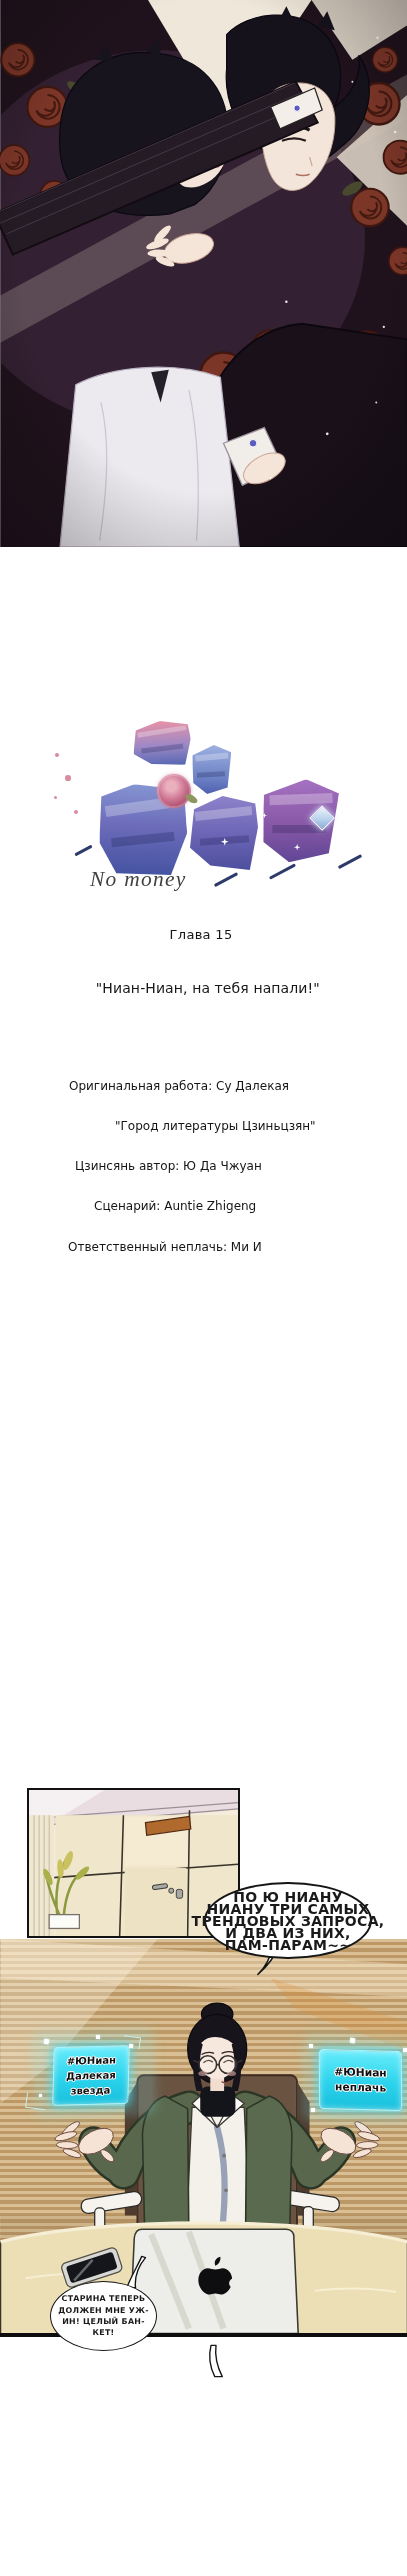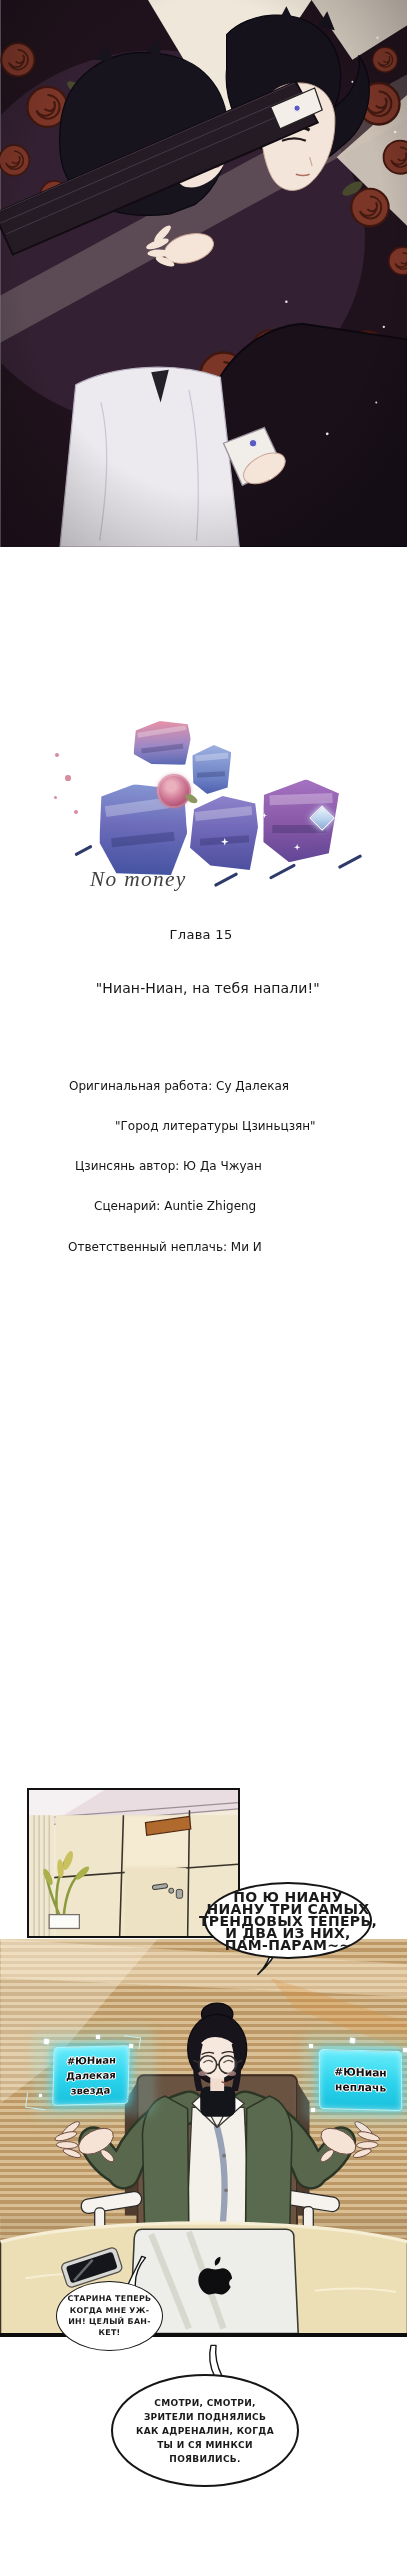--- a/index.html
+++ b/index.html
@@ -381,40 +381,33 @@
   <div class="px" style="left:350px;top:2038px;width:5px;height:5px;transform:rotate(10deg);"></div>
   <div class="px" style="left:403px;top:2048px;width:3.8px;height:3.8px;"></div>
   <div class="px" style="left:311px;top:2108px;width:3.8px;height:3.8px;"></div>
 
   <svg class="tail" style="left:250px;top:1946px;" width="33" height="31" viewBox="0 0 52 50">
     <path d="M44,2 C40,16 30,30 12,46 C26,32 33,17 35,2 Z" fill="#fff" stroke="#151515" stroke-width="2.5" stroke-linejoin="round"></path>
   </svg>
   <div class="abs bubble" style="left:204px;top:1882px;width:164px;height:73px;">
     <div class="btext">ПО Ю НИАНУ</div>
     <div class="btext">НИАНУ ТРИ САМЫХ</div>
-    <div class="btext">ТРЕНДОВЫХ ТЕПЕРЬ,</div>
+    <div class="btext">ТРЕНДОВЫХ ЗАПРОСА,</div>
     <div class="btext">И ДВА ИЗ НИХ,</div>
     <div class="btext">ПАМ-ПАРАМ~~</div>
   </div>
 
   <svg class="tail" style="left:123px;top:2255px;" width="25" height="34" viewBox="0 0 40 54">
     <path d="M30,2 C24,16 14,32 6,52 L20,52 C18,32 26,16 36,4 Z" fill="#fff" stroke="#151515" stroke-width="2.2" stroke-linejoin="round"></path>
   </svg>
-  <div class="abs bubble" style="left:56px;top:2281px;width:105px;height:68px;border-width:1.9px;">
+  <div class="abs bubble" style="left:50px;top:2281px;width:105px;height:68px;border-width:1.9px;">
     <div class="btext" style="font-size:7.9px;line-height:11.3px;">СТАРИНА ТЕПЕРЬ</div>
-    <div class="btext" style="font-size:7.9px;line-height:11.3px;">КОГДА МНЕ УЖ-</div>
+    <div class="btext" style="font-size:7.9px;line-height:11.3px;">ДОЛЖЕН МНЕ УЖ-</div>
     <div class="btext" style="font-size:7.9px;line-height:11.3px;">ИН! ЦЕЛЫЙ БАН-</div>
     <div class="btext" style="font-size:7.9px;line-height:11.3px;">КЕТ!</div>
   </div>
 
   <svg class="tail" style="left:201px;top:2344px;" width="25" height="34" viewBox="0 0 40 54">
     <path d="M16,2 C12,18 14,36 22,52 L34,52 C26,36 22,18 24,2 Z" fill="#fff" stroke="#151515" stroke-width="2.2" stroke-linejoin="round"></path>
   </svg>
-  <div class="abs bubble" style="left:111px;top:2374px;width:184px;height:109px;">
-    <div class="btext3">СМОТРИ, СМОТРИ,</div>
-    <div class="btext3">ЗРИТЕЛИ ПОДНЯЛИСЬ</div>
-    <div class="btext3">КАК АДРЕНАЛИН, КОГДА</div>
-    <div class="btext3">ТЫ И СЯ МИНКСИ</div>
-    <div class="btext3">ПОЯВИЛИСЬ.</div>
-  </div>
 
 </div>
 
 
 </body></html>

